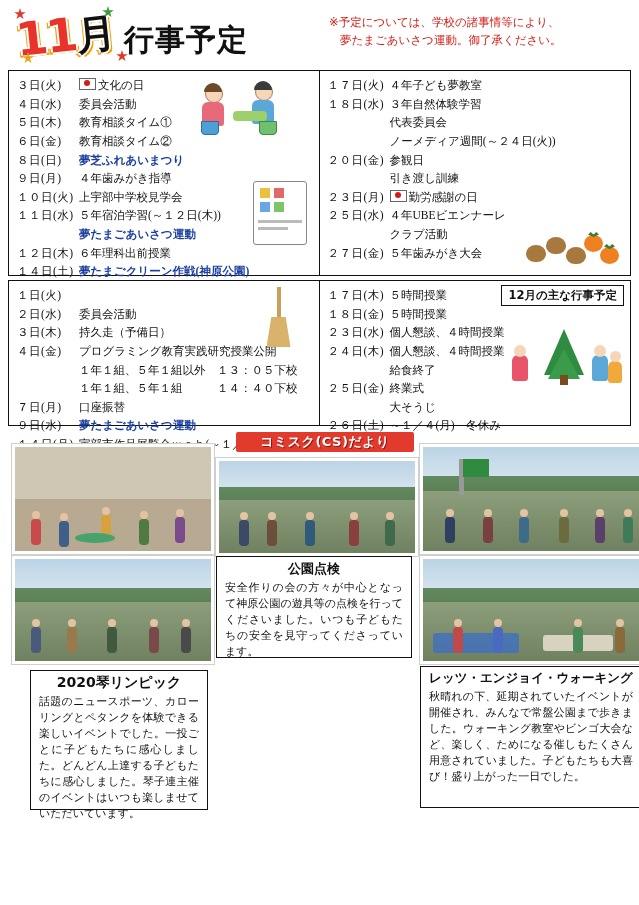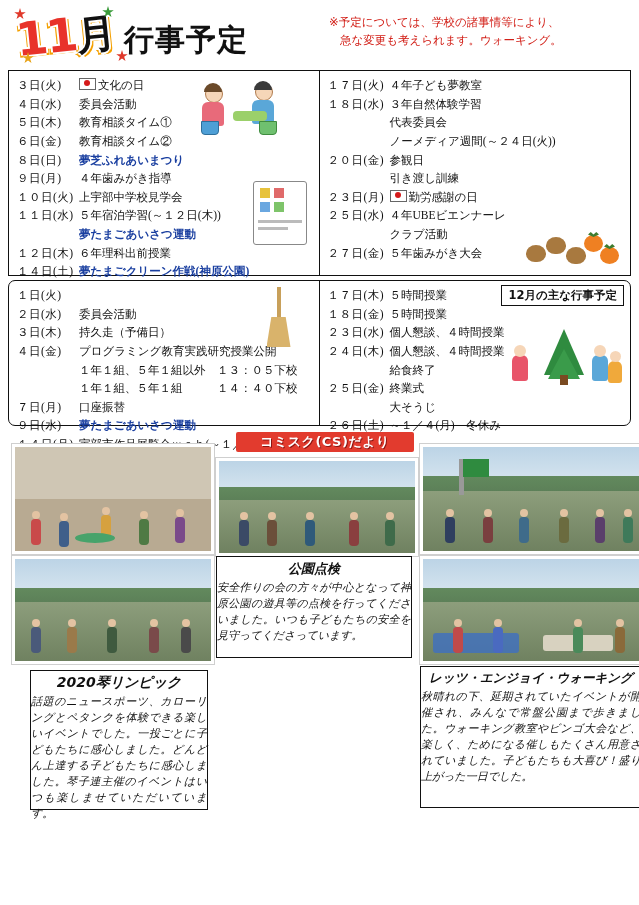--- a/index.html
+++ b/index.html
@@ -127,21 +127,21 @@
   .flag::after {
     content: "";
     position: absolute;
     width: 6px; height: 6px;
     border-radius: 50%;
     background: #d51a1a;
     left: 4px; top: 1px;
   }
 
   .box1 { height: 206px; margin-top: 2px; }
-  .box2 { height: 146px; margin-top: 4px; border-radius: 7px; }
+  .box2 { height: 146px; margin-top: 4px; }
 
   
   .dec-label {
     position: absolute;
     right: 6px;
     top: 4px;
     border: 1.5px solid #111;
     font-family: "DejaVu Sans", sans-serif;
     font-size: 11.5px;
     font-weight: bold;
@@ -261,22 +261,21 @@
     width: 8px; height: 8px; border-radius: 50%; background: #e3c3a2;
   }
   .photo.indoor .sky { background: #cfc6b4; height: 52%; }
   .photo.indoor .ground { background: #b8aa92; height: 50%; }
 
   .caption-box {
     position: absolute;
     border: 1.5px solid #111;
     background: #fff;
     box-sizing: border-box;
-    padding: 3px 0;
-    font-style: italic;
+    padding: 3px 8px;
   }
   .caption-title {
     text-align: center;
     font-family: "DejaVu Sans", sans-serif;
     font-weight: bold;
     font-size: 13px;
     margin-bottom: 2px;
   }
   .caption-body {
     font-size: 11px;
@@ -331,21 +330,21 @@
       </div>
       <div class="title-main">行事予定</div>
     </div>
     <div class="leaf" style="left:6px; top:2px;"></div>
     <div class="leaf g" style="left:94px; top:0px;"></div>
     <div class="leaf y" style="left:14px; top:46px;"></div>
     <div class="leaf" style="left:108px; top:44px;"></div>
 
     <div class="notice">
       <div>※予定については、学校の諸事情等により、</div>
-      <div style="padding-left:11px;">急な変更も考えられます。ウォーキング。</div>
+      <div style="padding-left:11px;">夢たまごあいさつ運動。御了承ください。</div>
     </div>
   </div>
 
   <div class="sched-box box1">
     <div class="col left" id="nov-left">
 
       <div class="art kids">
         <div class="kid" style="left:6px; top:8px;">
           <div class="head">
               <div class="hair"></div>

